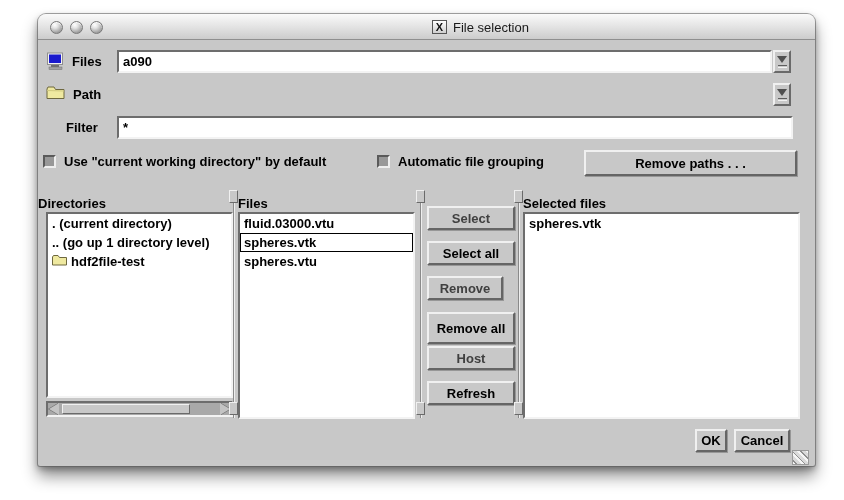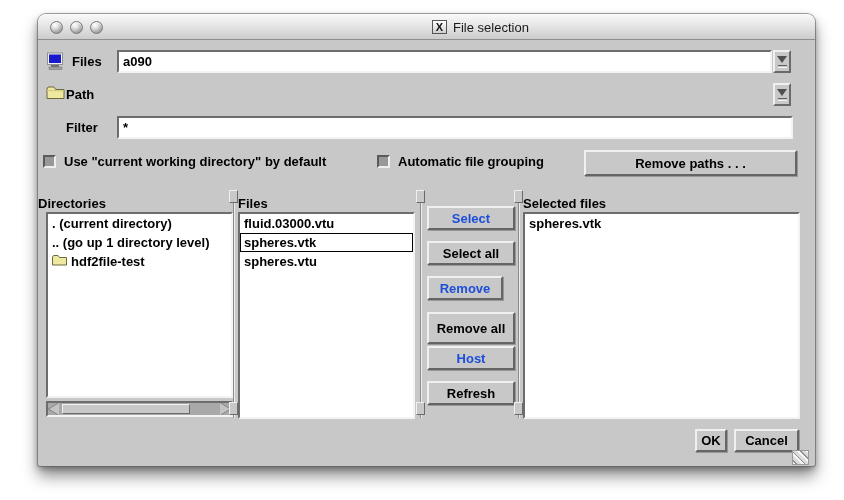--- a/index.html
+++ b/index.html
@@ -32,21 +32,21 @@
   .combo .tri{width:0;height:0;border-left:5px solid transparent;border-right:5px solid transparent;border-top:7px solid #505050;}
   .combo .dash{width:9px;height:3px;border-top:1px solid #5e5e5e;border-bottom:1px solid #f2f2f2;}
 
   .checkbox{position:absolute;width:13px;height:13px;background:#989898;border:2px solid;
             border-color:#5a5a5a #eeeeee #eeeeee #5a5a5a;}
 
   .mbtn{position:absolute;background:#c8c8c8;border:2px solid;border-color:#f0f0f0 #656565 #656565 #f0f0f0;
         box-shadow:1px 1px 0 rgba(60,60,60,.35);
         font:bold 13px "Liberation Sans",sans-serif;color:#000;display:flex;align-items:center;justify-content:center;
         padding:0;cursor:default;white-space:nowrap;}
-  .mbtn.disabled{color:#1d4ed8;text-align:right;}
+  .mbtn.disabled{color:#404040;text-align:right;}
 
   .listbox{position:absolute;background:#ffffff;border:2px solid;
            border-color:#6d6d6d #f3f3f3 #f3f3f3 #6d6d6d;overflow:hidden;padding-top:0;}
   .li{height:19px;font-weight:bold;font-size:13px;color:#000;white-space:nowrap;overflow:hidden;
       display:flex;align-items:center;gap:4px;padding:0 3px;border:1px solid transparent;}
   .li.focused{border-color:#000;}
 
   .hscroll{position:absolute;height:16px;background:#a9a9a9;border:2px solid;
            border-color:#6d6d6d #f3f3f3 #f3f3f3 #6d6d6d;display:flex;align-items:center;}
   .sb-arrow{width:0;height:0;margin:0 1px;}
@@ -95,21 +95,21 @@
       <span class="tri"></span>
       <span class="dash"></span>
     </span>
 
     <span style="position:absolute;left:8px;top:71px">
       <svg width="19" height="15" viewBox="0 0 19 15">
         <path d="M1 4 L1 13.5 L18 13.5 L18 4.5 L9.5 4.5 L8 2 L2 2 Z" fill="#efe9a0" stroke="#6e683f" stroke-width="1"></path>
         <path d="M1 5.5 L18 6" stroke="#cfc87e" stroke-width="1" fill="none"></path>
       </svg>
     </span>
-    <span class="lbl" style="left:28px;top:69px;line-height:23px">Path</span>
+    <span class="lbl" style="left:35px;top:69px;line-height:23px">Path</span>
     <span class="combo" style="left:735px;top:69px">
       <span class="tri"></span>
       <span class="dash"></span>
     </span>
 
     <span class="lbl" style="left:28px;top:102px;line-height:23px">Filter</span>
     <input class="field" style="left: 79px; top: 102px; width: 676px;" value="*">
 
     <span class="checkbox" style="left:5px;top:141px"></span>
     <span class="lbl" style="left:26px;top:141px;line-height:14px">Use "current working directory" by default</span>
@@ -176,17 +176,17 @@
     <span class="sash" style="left:476px;top:176px"></span>
     <span class="sash" style="left:476px;top:388px"></span>
 
     <div class="listbox" style="left:485px;top:198px;width:277px;height:207px">
       <div class="li">
         <span>spheres.vtk</span>
       </div>
     </div>
 
     <button class="mbtn" style="left:657px;top:415px;width:32px;height:23px">OK</button>
-    <button class="mbtn" style="left:696px;top:415px;width:65px;height:23px">Cancel</button>
+    <button class="mbtn" style="left:696px;top:415px;width:56px;height:23px">Cancel</button>
 
     <span class="grip"></span>
   </div>
 </div>
 
 </body></html>

